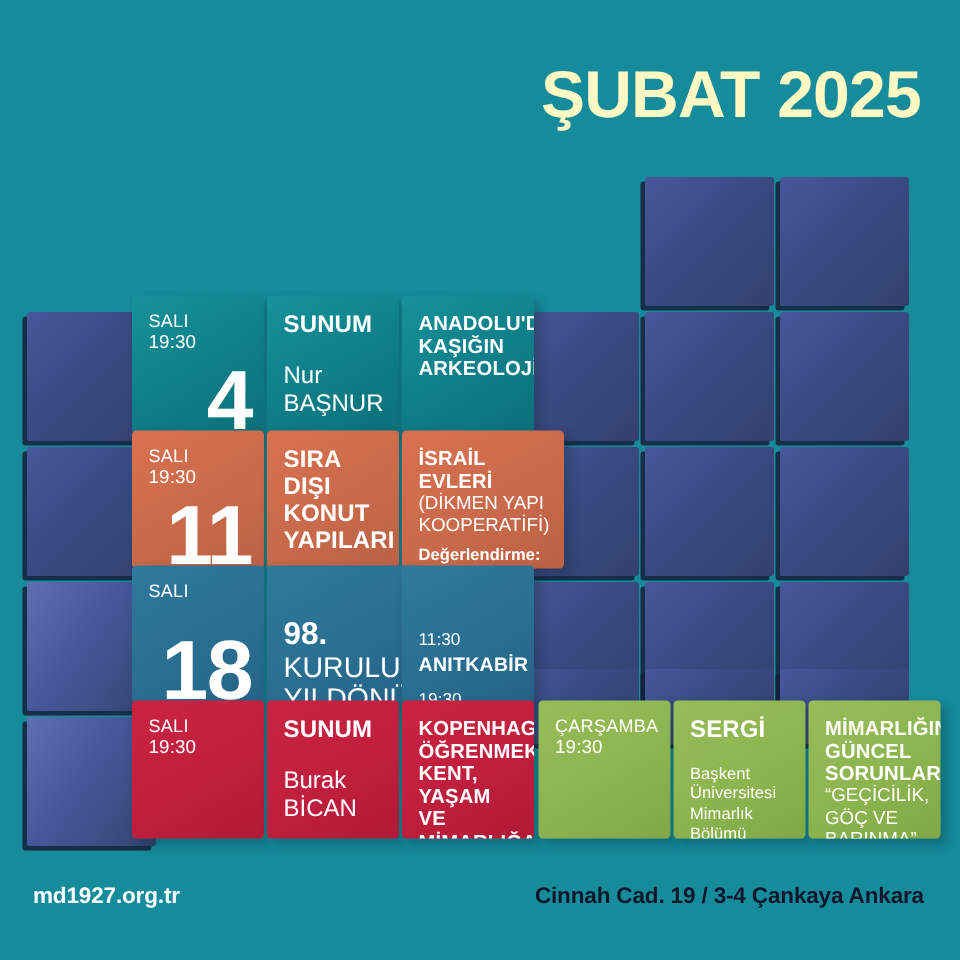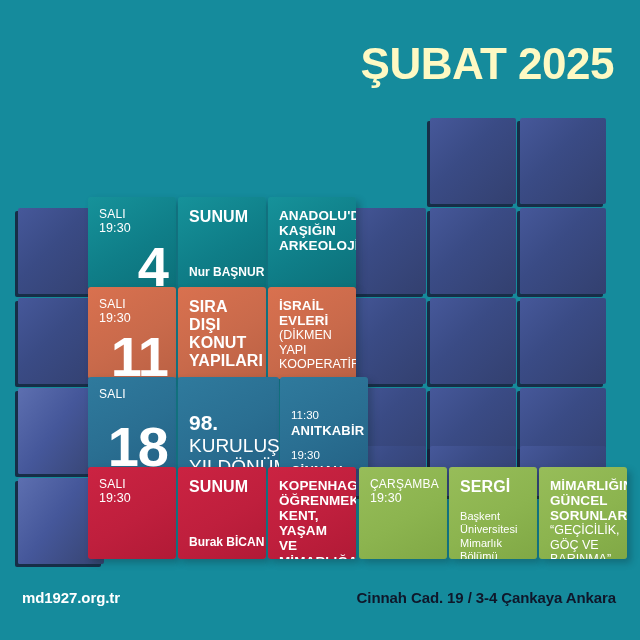--- a/index.html
+++ b/index.html
@@ -68,21 +68,21 @@
     font-size:16px;font-weight:bold;line-height:1.12;letter-spacing:.1px;
   }
   .hd.sm{font-size:13.5px;}
   .sub{
     font-size:11px;font-weight:normal;line-height:1.22;letter-spacing:.05px;
     margin-top:8px;
   }
   .sub b{font-weight:bold;}
   .note-bottom{
     position:absolute;left:11px;bottom:10px;
-    font-size:12px;line-height:1.2;font-weight:bold;
+    font-size:16px;line-height:1.2;font-weight:normal;
   }
   .lightline{font-size:13.5px;font-weight:normal;line-height:1.15;}
   .tline{font-size:11.5px;font-weight:normal;line-height:1.2;}
   .tbold{font-size:13px;font-weight:bold;line-height:1.2;letter-spacing:.2px;}
   .gap{height:11px;}
 
   .stack98 .n{font-size:21px;font-weight:bold;line-height:1.12;}
   .stack98 .t{font-size:19px;font-weight:normal;line-height:1.12;}
 
   
@@ -145,41 +145,41 @@
     <div class="dayname">SALI</div>
     <div class="daytime">19:30</div>
     <div class="daynum">11</div>
   </div>
 
   <div class="tile ev orange" style="left:178px;top:287px;width:88px;height:92px;">
     <div class="hd">SIRA DIŞI KONUT YAPILARI</div>
 
   </div>
 
-  <div class="tile ev orange" style="left:268px;top:287px;width:88px;height:92px;">
+  <div class="tile ev orange" style="left:268px;top:287px;width:108px;height:92px;">
     <div class="hd sm">İSRAİL EVLERİ</div>
     <div class="lightline" style="font-size:12.5px;">(DİKMEN YAPI KOOPERATİFİ)</div>
     <div class="sub" style="margin-top:7px;">
       <b>Değerlendirme:</b><br>
       
     </div>
   </div>
 
   <div class="tile ev steel" style="left:88px;top:377px;width:88px;height:92px;">
     <div class="dayname">SALI</div>
     <div class="daytime"></div>
     <div class="daynum">18</div>
   </div>
 
   <div class="tile ev steel stack98" style="left:178px;top:377px;width:101px;height:92px;padding-top:34px;">
     <div class="n">98.</div>
     <div class="t">KURULUŞ YILDÖNÜMÜ</div>
   </div>
 
-  <div class="tile ev steel" style="left:280px;top:377px;width:88px;height:92px;padding-top:32px;">
+  <div class="tile ev steel" style="left:268px;top:377px;width:88px;height:92px;padding-top:44px;">
     <div class="tline">11:30</div>
     <div class="tbold">ANITKABİR</div>
     <div class="gap"></div>
     <div class="tline">19:30</div>
     <div class="tbold">CİNNAH 19</div>
   </div>
 
   <div class="tile ev crimson" style="left:88px;top:467px;width:88px;height:92px;">
     <div class="dayname">SALI</div>
     <div class="daytime">19:30</div>

